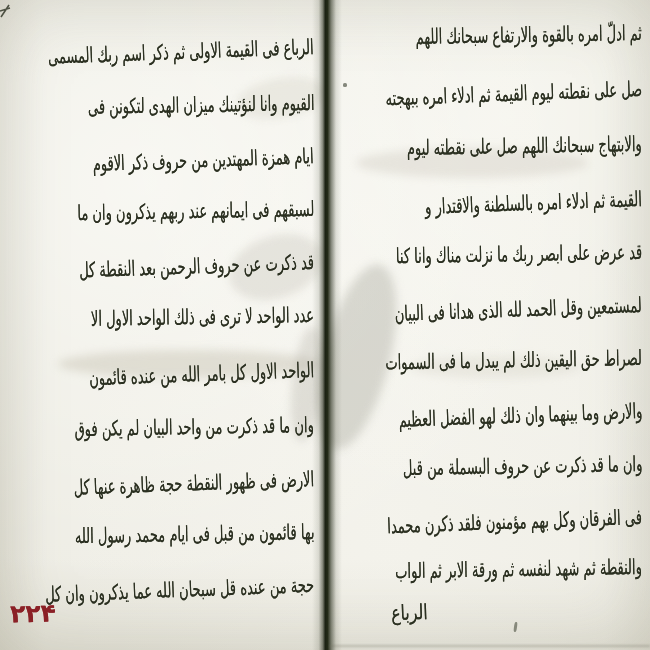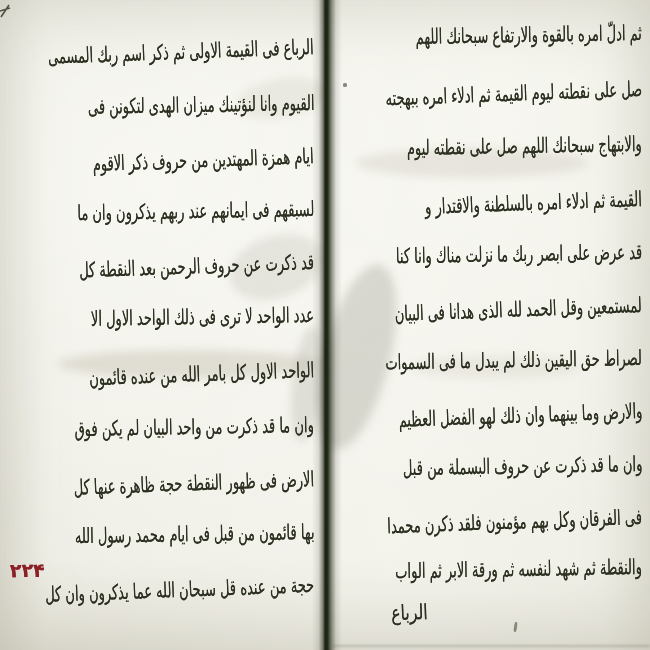--- a/index.html
+++ b/index.html
@@ -42,23 +42,23 @@
     transform-origin:100% 50%;
     transform:rotate(-1.4deg) scaleX(.62);
   }
   .l-line{right:336px;}
   .r-line{right:8px;}
   .rot-a{transform:rotate(-1deg) scaleX(.62);}
   .rot-b{transform:rotate(-2.1deg) scaleX(.62);}
   .catchword{right:222px; transform:rotate(-2deg) scaleX(.75);}
   
   .folio{
-    position:absolute; left:10px; top:559px;
+    position:absolute; left:10px; top:599px;
     direction:rtl;
-    font-size:19px; font-weight:700; letter-spacing:3px;
+    font-size:25px; font-weight:700; letter-spacing:3px;
     color:#8b2026;
     text-shadow:0 0 .5px rgba(139,32,38,.9);
     transform:rotate(-1deg);
   }
   
   .stain{position:absolute; border-radius:50%; filter:blur(4px); pointer-events:none;}
   .stain-1{left:324px; top:262px; width:66px; height:190px;
            background:rgba(150,148,138,.32); transform:rotate(14deg); filter:blur(5px);}
   .stain-2{left:58px;  top:350px; width:262px; height:28px;
            background:rgba(196,191,174,.42);}

